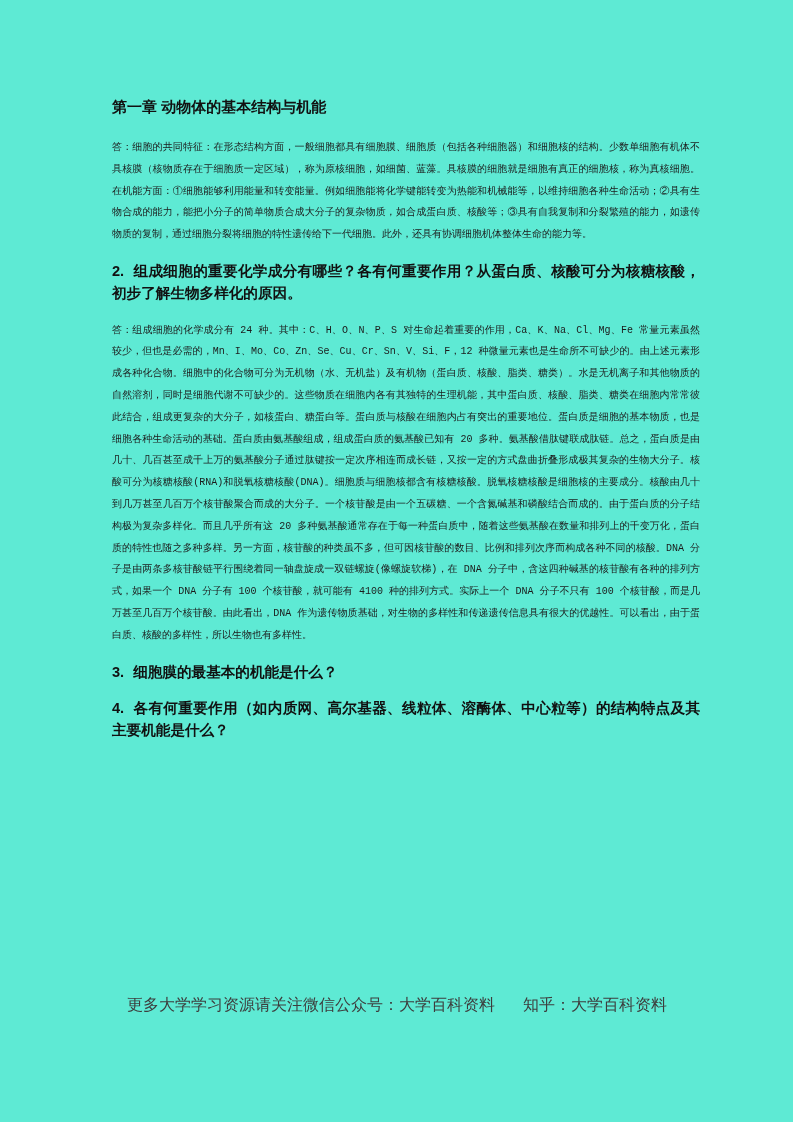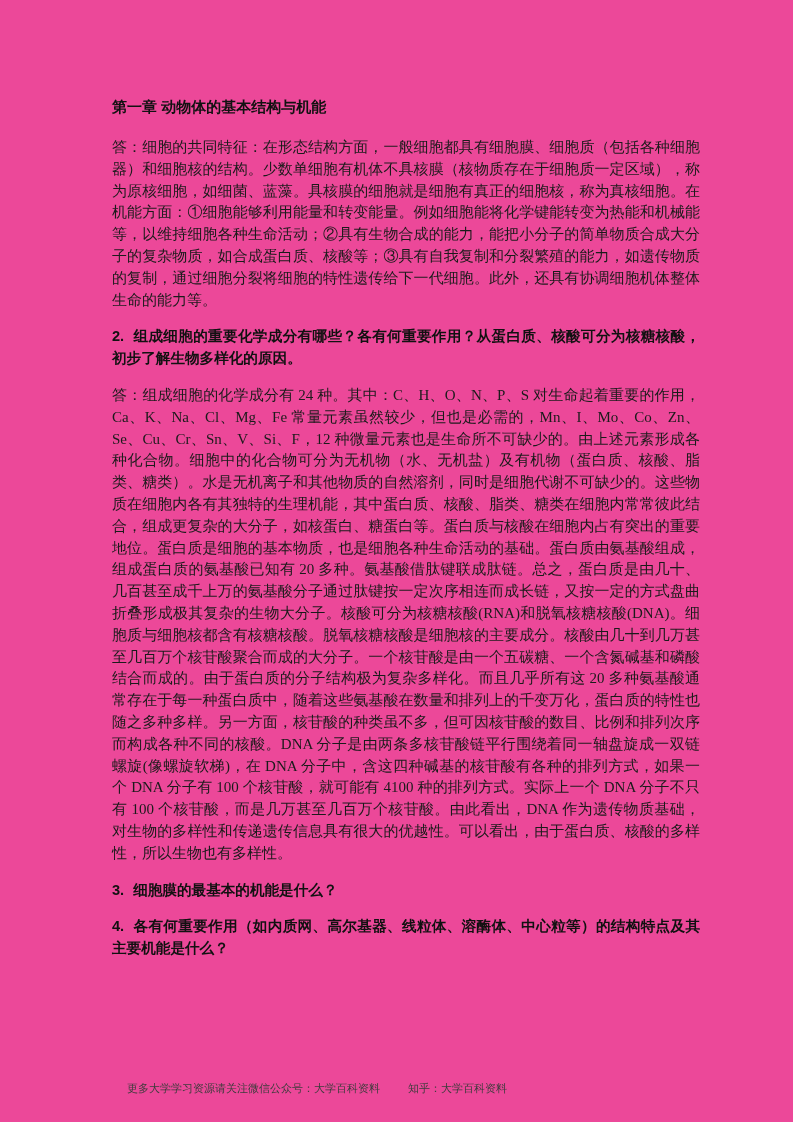--- a/index.html
+++ b/index.html
@@ -4,21 +4,21 @@
 <style>
   html, body {
     margin: 0;
     padding: 0;
     background: #ffffff;
   }
   .page {
     position: relative;
     width: 793px;
     height: 1122px;
-    background: #ec4899;
+    background: #5eead4;
     overflow: hidden;
     color: #1b1b1b;
     font-family: "Liberation Serif", "DejaVu Serif", serif;
   }
   .content {
     position: absolute;
     left: 112px;
     top: 96px;
     width: 588px;
   }
@@ -36,33 +36,34 @@
     font-size: 14.6px;
     line-height: 21.8px;
     color: #111111;
     text-align: justify;
     margin: 0 0 15px 0;
   }
   .qnum {
     margin-right: 9px;
   }
   .answer {
-    font-size: 15px;
+    font-size: 10px;
     line-height: 21.8px;
     color: #1b1b1b;
     text-align: justify;
     text-justify: inter-ideograph;
     margin: 0 0 15px 0;
+    font-family: Liberation Mono, monospace;
   }
   .footer {
     position: absolute;
     left: 127px;
-    top: 1080px;
+    top: 997px;
     width: 560px;
-    font-size: 11px;
+    font-size: 16px;
     line-height: 16px;
     color: #3d3d3d;
     white-space: nowrap;
   }
   .footer .zhihu {
     margin-left: 28px;
   }
 </style>
 </head>
 <body>

